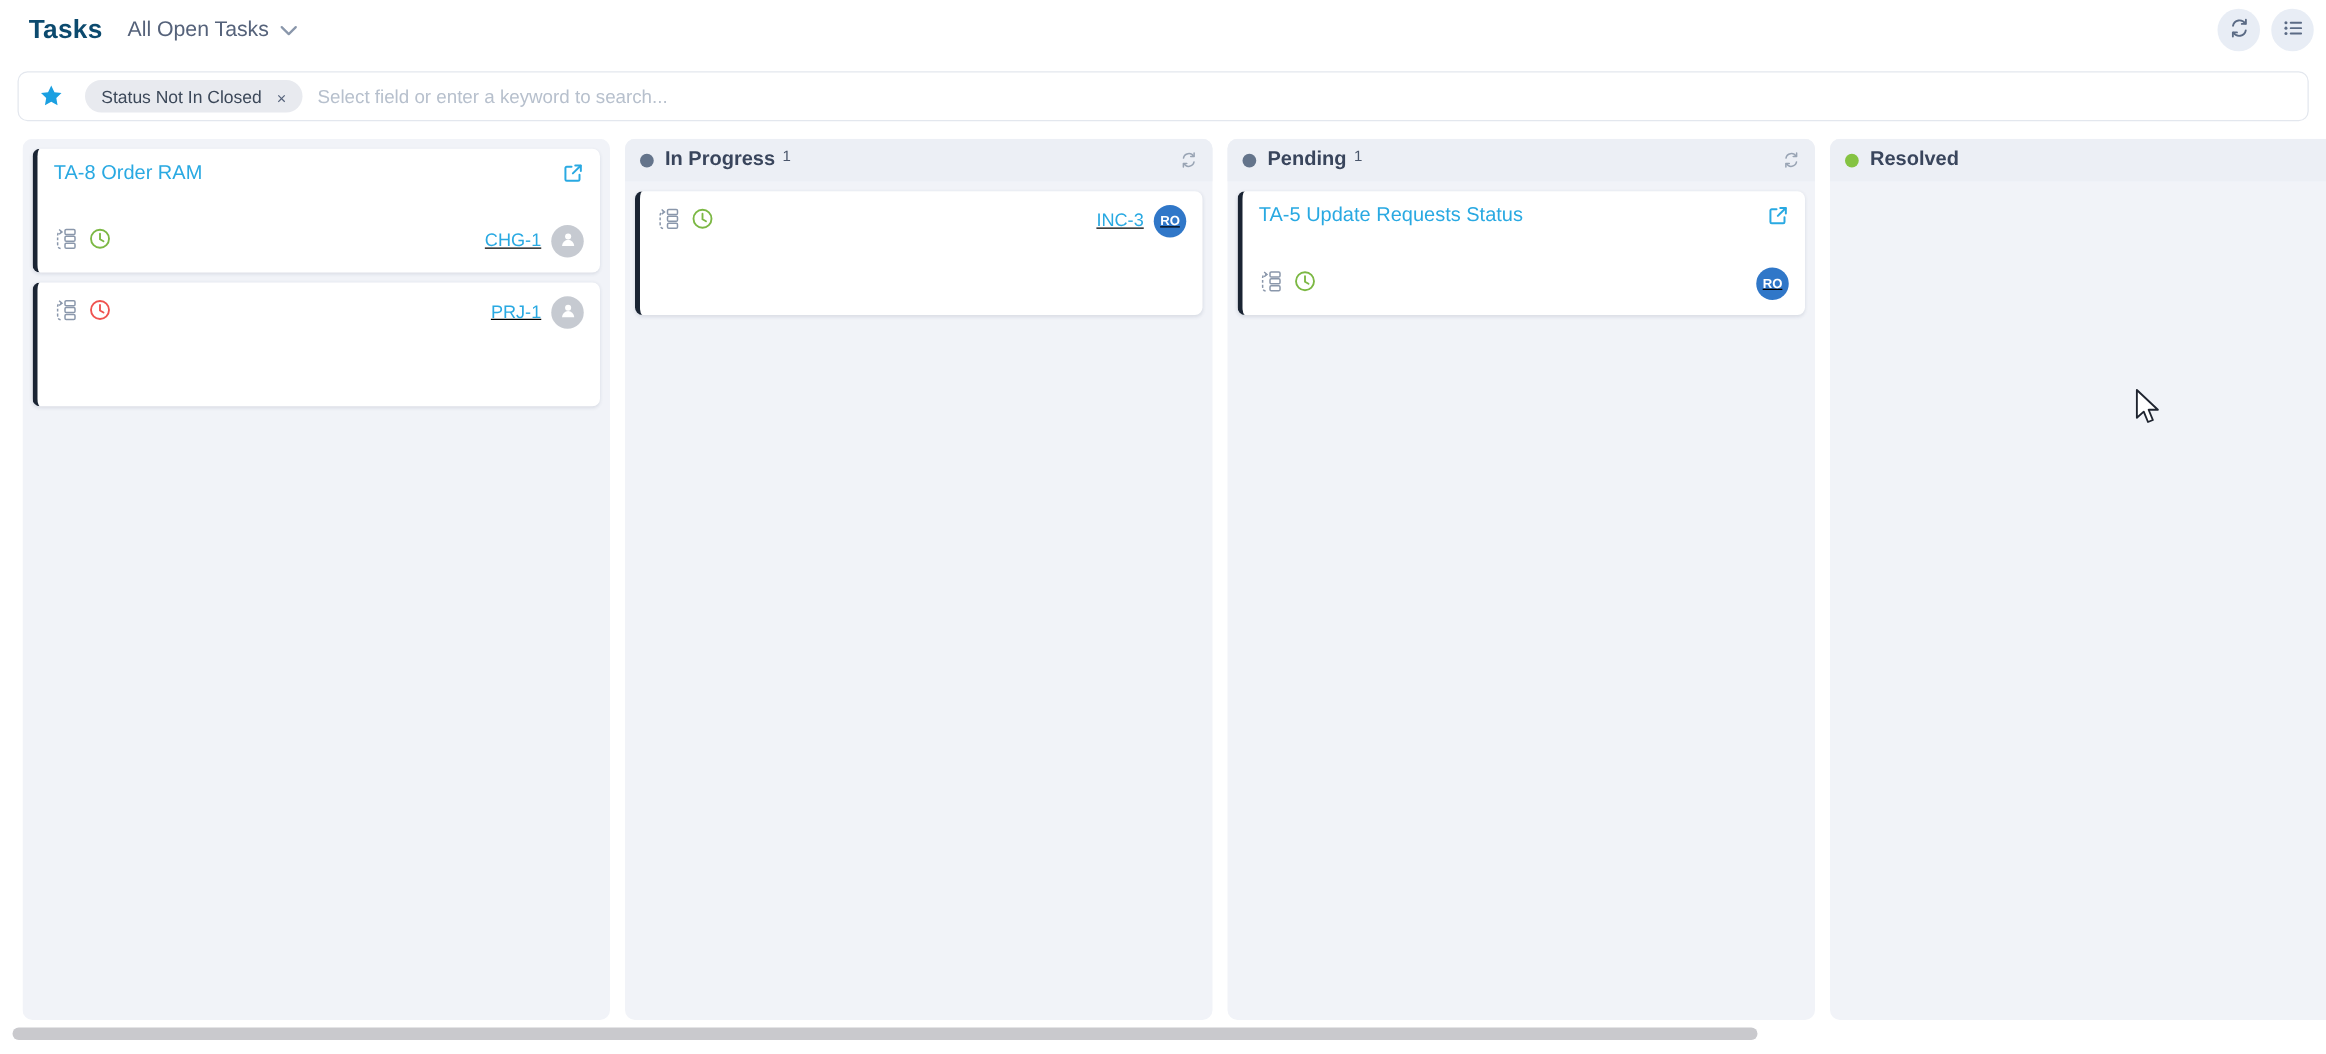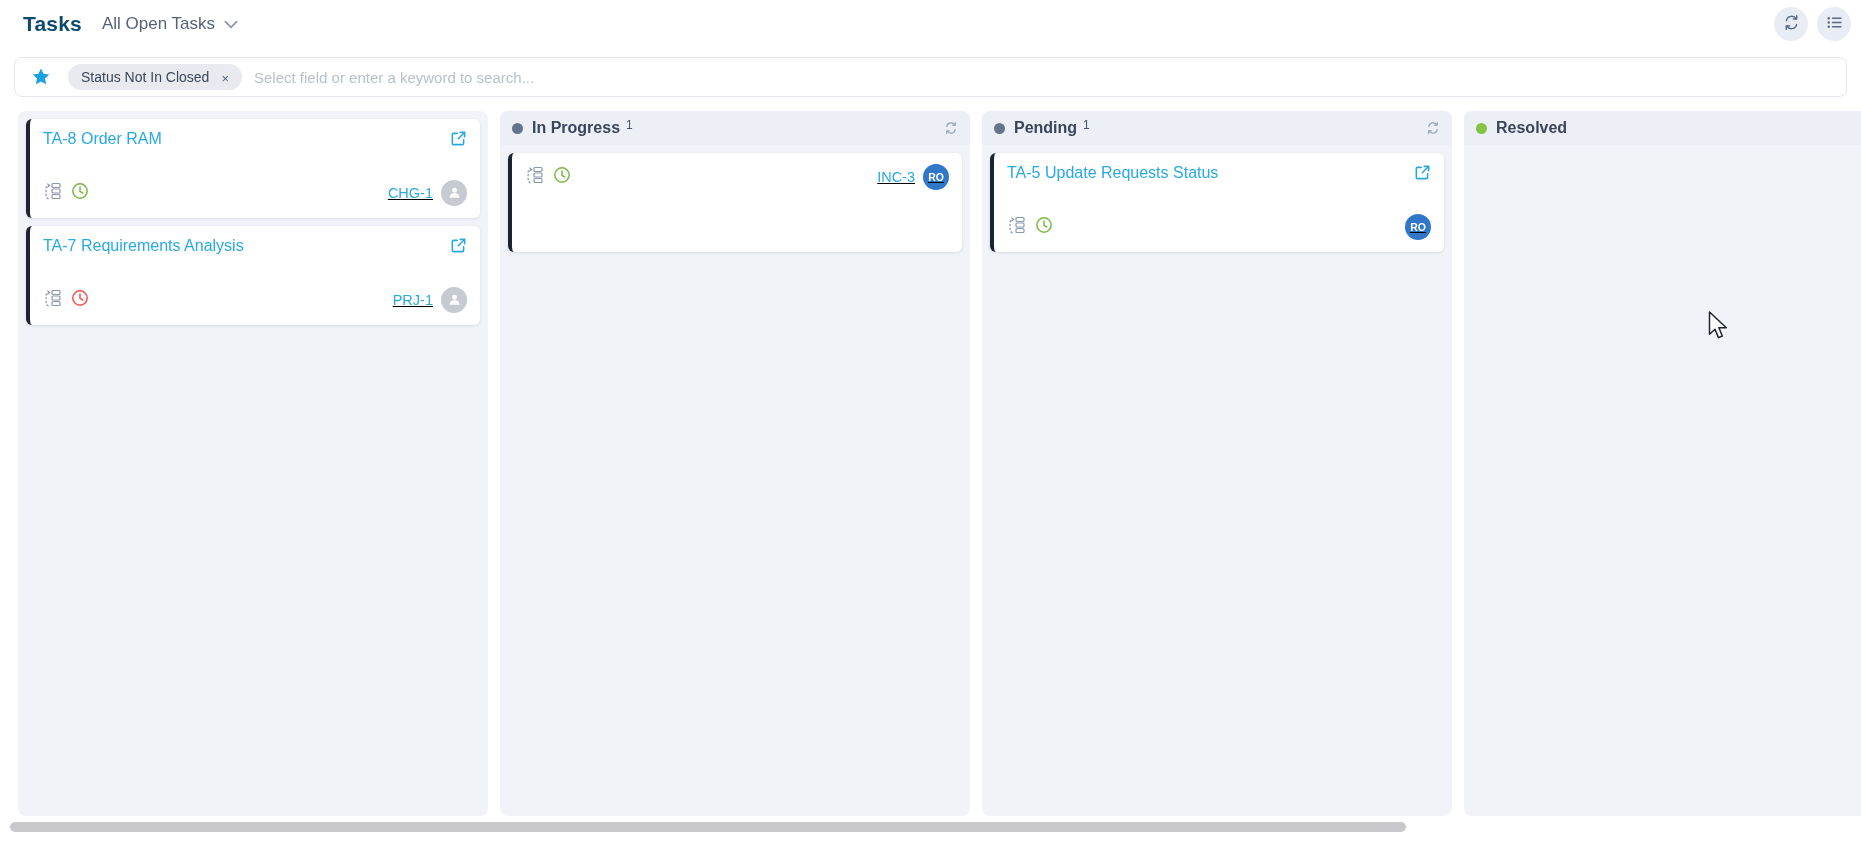--- a/index.html
+++ b/index.html
@@ -167,30 +167,20 @@
                     <circle cx="8" cy="5.6" r="2.6"></circle>
                       <path d="M2.8 13.6a5.2 5.2 0 0 1 10.4 0z"></path>
                   </svg>
                 </span>
               </span>
             </span>
           </div>
         </div>
 
         <div class="card">
-          <div class="card-top">
-            <a class="card-title">TA-7 Requirements Analysis</a>
-            <button class="open-detail">
-              <svg width="17" height="17" viewBox="0 0 16 16" fill="none" stroke="currentColor" stroke-width="1.5" stroke-linecap="round" stroke-linejoin="round">
-                <path d="M12.8 9.2v3.6a1 1 0 0 1-1 1H3.2a1 1 0 0 1-1-1V4.2a1 1 0 0 1 1-1h3.6"></path>
-                <polyline points="9.6,2.2 13.8,2.2 13.8,6.4"></polyline>
-                  <line x1="13.6" y1="2.4" x2="7.8" y2="8.2"></line>
-              </svg>
-            </button>
-          </div>
           <div class="card-meta">
             <span class="meta-icons">
               <span>
                 <svg width="19" height="18" viewBox="0 0 18 18" fill="none" stroke="currentColor" stroke-width="1.2">
                   <rect x="8.5" y="1.5" width="8" height="4" rx="1"></rect>
                     <rect x="8.5" y="7" width="8" height="4" rx="1"></rect>
                   <rect x="8.5" y="12.5" width="8" height="4" rx="1"></rect>
                   <path d="M5 16.8 C3 16.5 2.6 15 2.6 12.5 L2.6 6.5 C2.6 4.5 3.4 3.6 5.2 3.5" stroke-dasharray="2.2 1.6"></path>
                   <polyline points="3.8,1.6 6.1,3.5 3.8,5.4"></polyline>
                 </svg>

